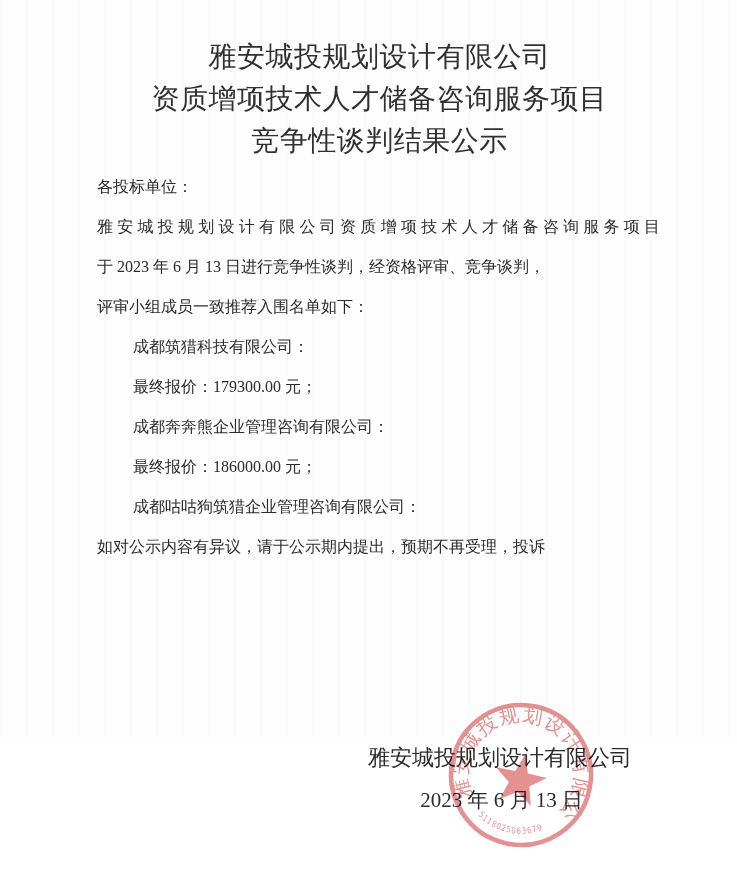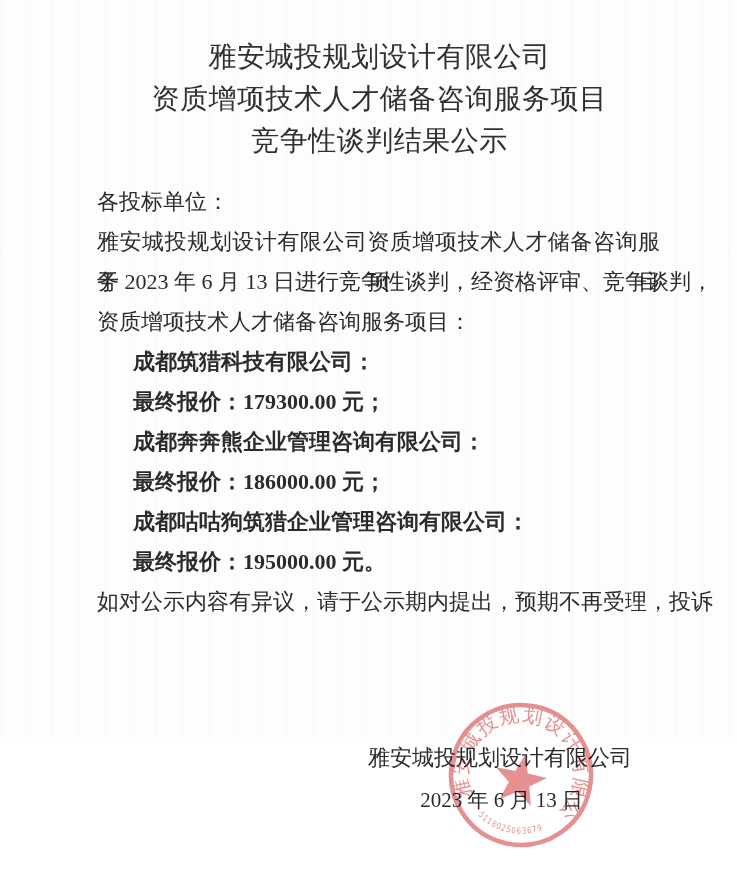--- a/index.html
+++ b/index.html
@@ -26,29 +26,29 @@
     width: 737px;
     text-align: center;
     transform: translateX(11px);
     font-size: 28px;
     line-height: 42px;
     letter-spacing: 0.5px;
     color: #303030;
   }
   .body-block {
     position: absolute;
-    top: 182px;
+    top: 167px;
     left: 97px;
     width: 563px;
-    font-size: 22px;
+    font-size: 16px;
     line-height: 40px;
     color: #2b2b2b;
   }
   .body-line { height: 40px; white-space: nowrap; }
-  .body-line.indent { padding-left: 36px; font-weight: bold; }
+  .body-line.indent { padding-left: 36px; }
   .body-line.fill {
     white-space: normal;
     text-align: justify;
     text-align-last: justify;
   }
   .sig-company {
     position: absolute;
     top: 744px;
     right: 105px;
     font-size: 22px;
@@ -85,27 +85,26 @@
   <div class="title-block">
     <div>雅安城投规划设计有限公司</div>
     <div>资质增项技术人才储备咨询服务项目</div>
     <div>竞争性谈判结果公示</div>
   </div>
 
   <div class="body-block">
     <div class="body-line">各投标单位：</div>
     <div class="body-line fill">雅安城投规划设计有限公司资质增项技术人才储备咨询服务项目</div>
     <div class="body-line">于 2023 年 6 月 13 日进行竞争性谈判，经资格评审、竞争谈判，</div>
-    <div class="body-line">资质增项技术人才储备咨询服务项目：</div>
+    <div class="body-line">评审小组成员一致推荐入围名单如下：</div>
     <div class="body-line indent">成都筑猎科技有限公司：</div>
     <div class="body-line indent">最终报价：179300.00 元；</div>
     <div class="body-line indent">成都奔奔熊企业管理咨询有限公司：</div>
     <div class="body-line indent">最终报价：186000.00 元；</div>
     <div class="body-line indent">成都咕咕狗筑猎企业管理咨询有限公司：</div>
-    <div class="body-line indent">最终报价：195000.00 元。</div>
     <div class="body-line">如对公示内容有异议，请于公示期内提出，预期不再受理，投诉</div>
   </div>
 
   <div class="sig-company">雅安城投规划设计有限公司</div>
   <div class="sig-date">2023 年 6 月 13 日</div>
 
   <div class="stamp">
     <svg viewBox="0 0 148 148" xmlns="http://www.w3.org/2000/svg">
       <defs>
         <path id="ring-path" d="M 32.2 106.6 A 53 53 0 1 1 115.8 106.6" fill="none"></path>

